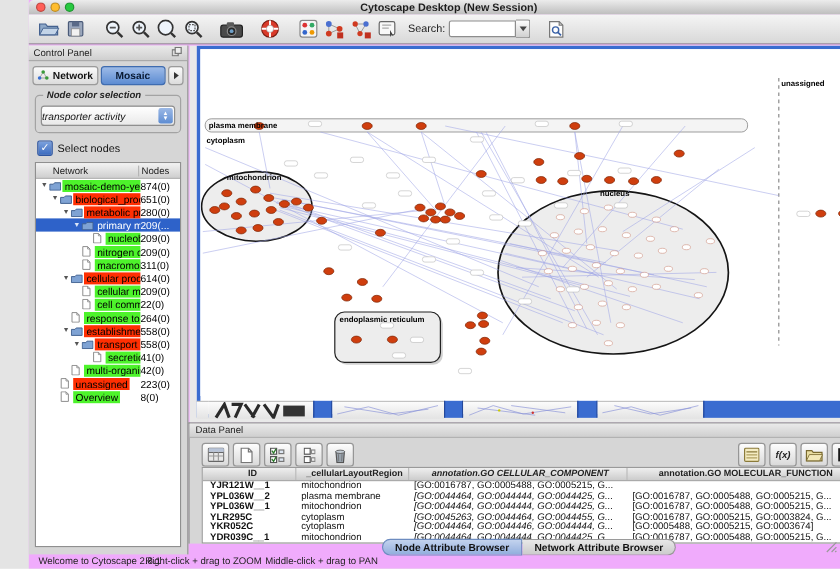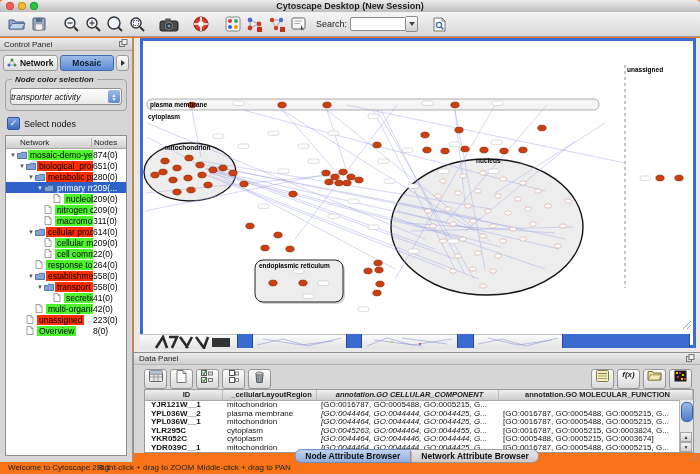--- a/index.html
+++ b/index.html
@@ -1,18 +1,18 @@
 <!DOCTYPE html>
 <html><head>
 <meta charset="utf-8">
 <style>
   html,body{margin:0;padding:0;}
   body{width:700px;height:474px;font-family:"Liberation Sans",sans-serif;background:#e4e4e4;position:relative;overflow:hidden;
        -webkit-font-smoothing:antialiased;}
-  #app{position:absolute;inset:0;background:#f97316;}
+  #app{position:absolute;inset:0;background:#f0abfc;margin-left:24px;}
 
   
   .titlebar{position:absolute;left:0;top:0;width:700px;height:12px;
     background:linear-gradient(#ececec,#bdbdbd);border-bottom:1px solid #8f8f8f;border-radius:4px 4px 0 0;}
   .lights{position:absolute;left:6px;top:2px;display:flex;gap:4px;}
   .light{width:8px;height:8px;border-radius:50%;box-sizing:border-box;border:1px solid rgba(0,0,0,.25);}
   .l-red{background:#ff5f57;} .l-yel{background:#ffbd2e;} .l-grn{background:#28c940;}
   .titlebar .title{position:absolute;left:0;right:0;top:0;height:12px;line-height:12px;text-align:center;
     font-size:9px;font-weight:bold;color:#1c1c1c;}
 
@@ -80,21 +80,21 @@
   .seg.blue{background:#3a6cd0;border-left:1px solid #24489a;border-right:1px solid #24489a;}
   .seg.lite{background:linear-gradient(#fbfbfb,#e3e3e3);border-top:1px solid #c2c2c2;}
 
   
   .data-panel{position:absolute;left:133px;top:352px;width:567px;height:101px;background:#d6d6d6;
     border-top:1px solid #8f8f8f;border-left:1px solid #8f8f8f;box-sizing:border-box;}
   .dp-header{height:11px;display:flex;align-items:center;justify-content:space-between;padding:0 5px;
     background:linear-gradient(#eaeaea,#cfcfcf);border-bottom:1px solid #b2b2b2;font-size:8px;color:#222;}
   .dp-toolbar{height:24px;display:flex;align-items:center;padding:2px 8px 2px 10px;gap:3px;}
   .dbtn{width:21px;height:18px;border:1px solid #969696;border-radius:3px;background:linear-gradient(#fdfdfd,#d9d9d9);
-    display:flex;justify-content:center;flex:0 0 auto;}
+    display:flex;align-items:center;justify-content:center;flex:0 0 auto;}
   .dp-spacer{flex:1;}
   .fx{font-size:8px;font-style:italic;font-weight:bold;color:#222;}
   .dp-table{position:absolute;left:10px;right:6px;top:36px;height:62px;background:#fff;border:1px solid #9a9a9a;
     overflow:hidden;font-size:8px;}
   .dt-head{display:flex;height:10px;background:linear-gradient(#efefef,#cccccc);border-bottom:1px solid #aaa;
     font-size:7.5px;font-weight:bold;color:#222;}
   .dt-head>div{text-align:center;overflow:hidden;white-space:nowrap;border-right:1px solid #bbb;line-height:10px;}
   .dt-row{display:flex;height:8.6px;line-height:8.6px;color:#111;}
   .dt-row>div{overflow:hidden;white-space:nowrap;padding-right:2px;}
   .c0{width:78px;flex:0 0 78px;padding-left:6px;box-sizing:border-box;}

